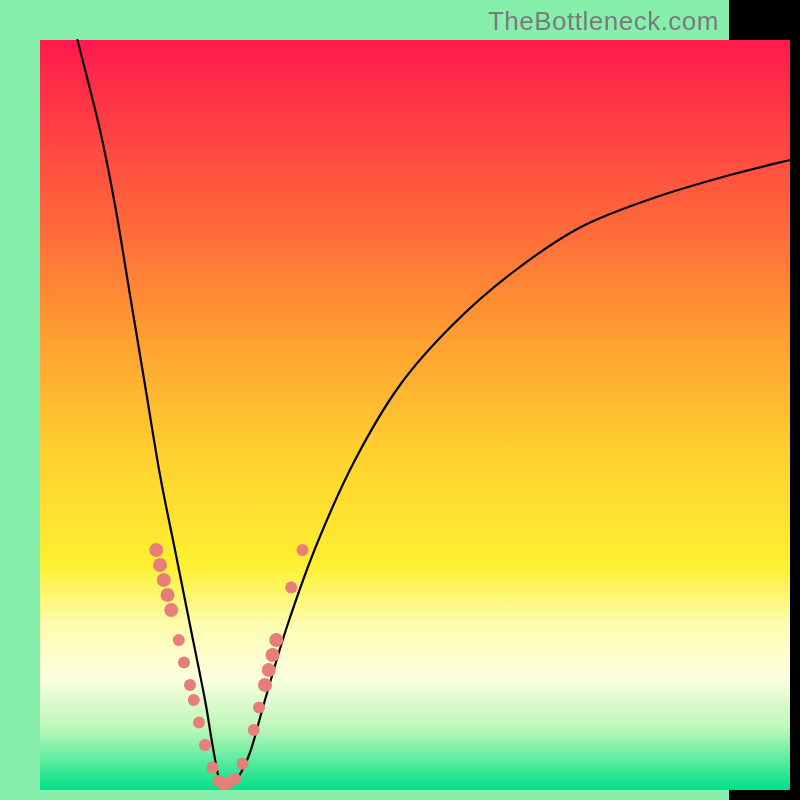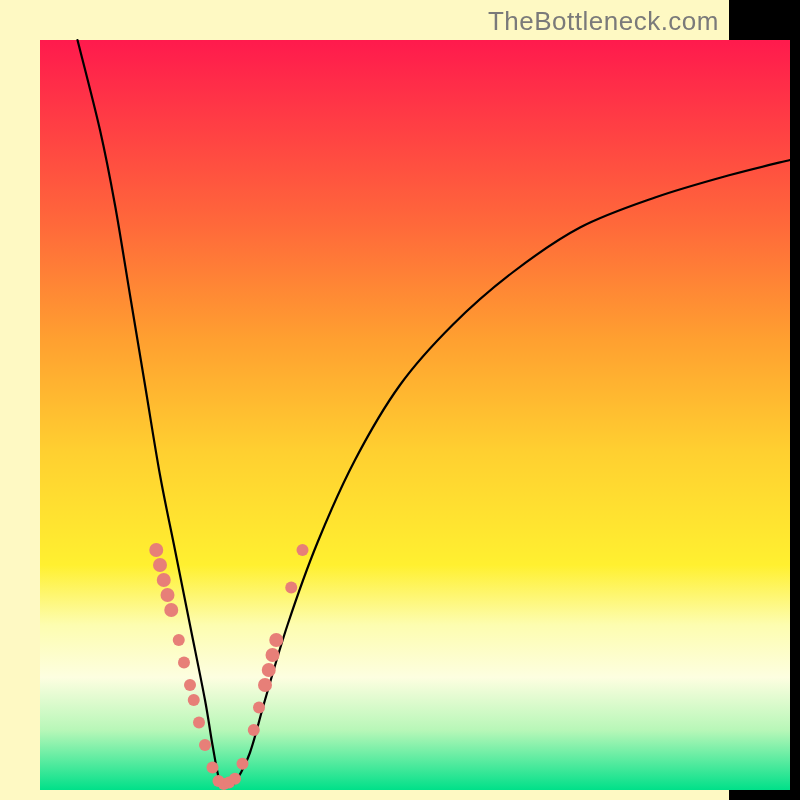--- a/index.html
+++ b/index.html
@@ -10,21 +10,21 @@
     background: #000;
     overflow: hidden;
     font-family: Arial, Helvetica, sans-serif;
   }
   .frame {
     position: absolute;
     left: 0;
     top: 0;
     width: 729px;
     height: 800px;
-    background: #fef9c3;
+    background: #86efac;
   }
   .plot-area {
     position: absolute;
     left: 40px;
     top: 40px;
     width: 750px;
     height: 750px;
     background: linear-gradient(
       to bottom,
       #ff1a4d 0%,

